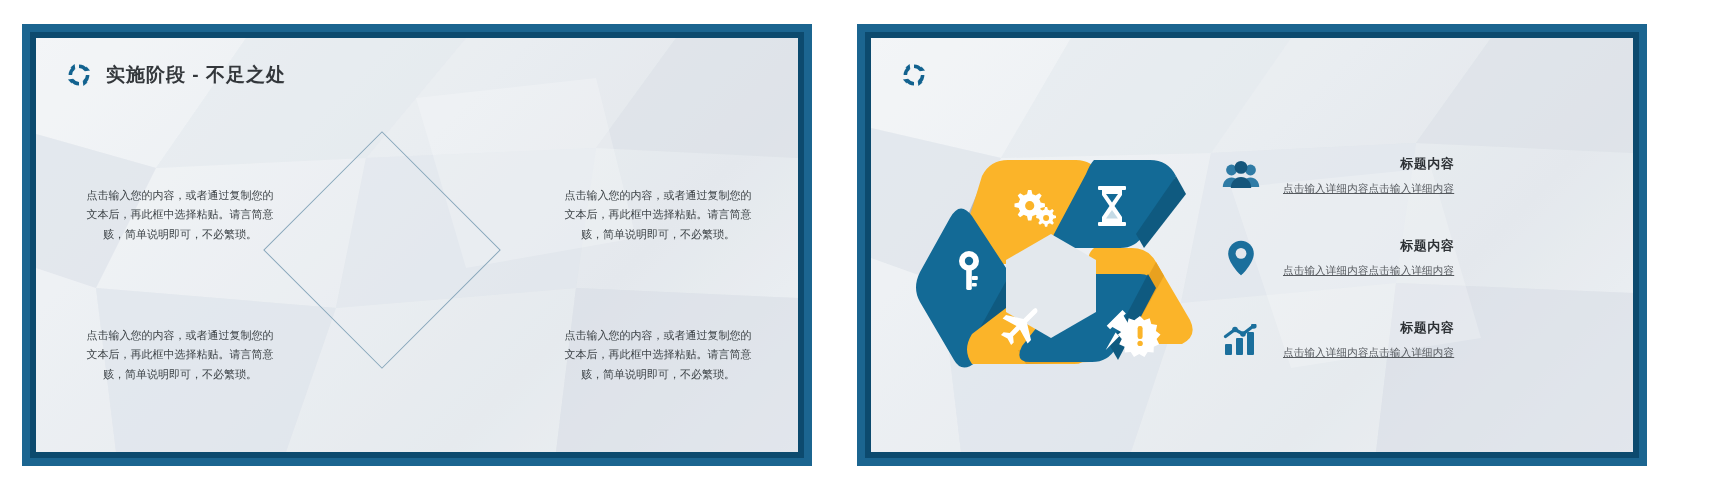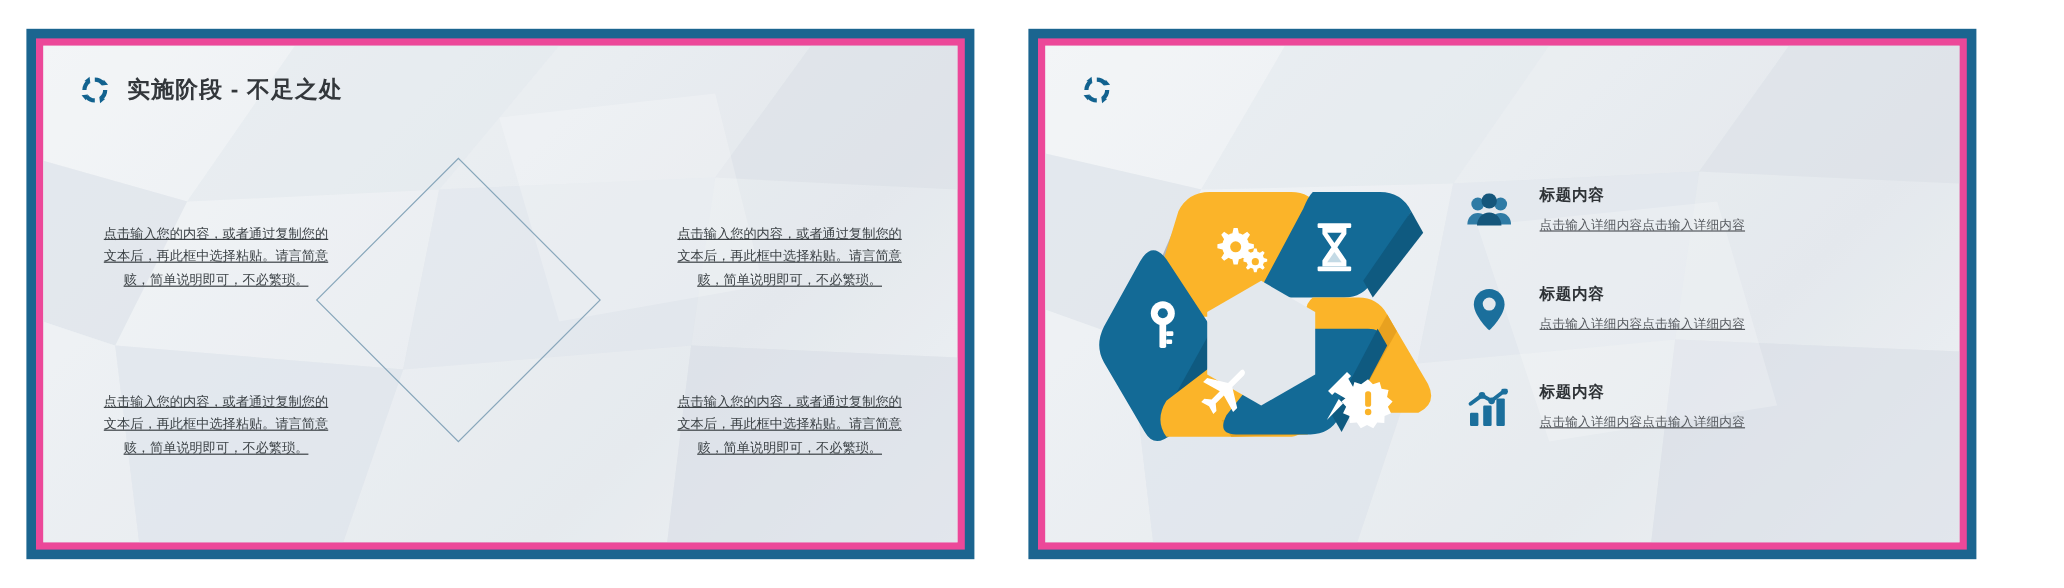--- a/index.html
+++ b/index.html
@@ -3,21 +3,21 @@
 <meta charset="utf-8">
 <style>
   html,body{margin:0;padding:0;background:#ffffff;}
   body{width:1720px;height:490px;font-family:"Liberation Sans","DejaVu Sans",sans-serif;overflow:hidden;}
 
   .deck{width:1720px;height:490px;display:flex;gap:0;}
 
   
   .slide{position:relative;width:790px;height:442px;margin:24px 0 24px 0;
          background:#1b6590;box-sizing:border-box;padding:8px;}
-  .slide-inner{position:relative;width:100%;height:100%;background:#ec4899;
+  .slide-inner{position:relative;width:100%;height:100%;background:#0c4a6e;
                box-sizing:border-box;padding:6px;}
   .canvas{position:relative;width:100%;height:100%;overflow:hidden;
           background:linear-gradient(135deg,#eef1f4 0%,#e3e8ed 42%,#dbe1e7 70%,#e9edf1 100%);}
   .gap{width:45px;height:490px;background:#ffffff;}
   .leftpad{width:22px;height:490px;background:#ffffff;}
 
   
   .poly{position:absolute;pointer-events:none;}
 
   
@@ -28,32 +28,32 @@
   
   .diamond{position:absolute;left:262px;top:128px;width:168px;height:168px;
            border:1px solid #88a7bb;transform:rotate(45deg);box-sizing:border-box;}
   .grid{position:absolute;left:283px;top:148px;width:196px;height:184px;
         display:grid;grid-template-columns:88px 88px;grid-template-rows:84px 84px;gap:10px 12px;}
   .cell{border-radius:12px;display:flex;align-items:center;justify-content:center;
         color:#ffffff;font-size:25px;font-weight:normal;letter-spacing:1px;}
   .cell.blue{background:#136a96;}
   .cell.orange{background:#fbb429;}
 
-  .txt{position:absolute;width:188px;font-size:11px;line-height:1.75;color:#3c4246;text-align:center;text-decoration:underline;}
+  .txt{position:absolute;width:188px;font-size:11px;line-height:1.75;color:#3c4246;text-align:center;}
   .txt-tl{left:50px;top:148px;}
   .txt-tr{left:528px;top:148px;}
   .txt-bl{left:50px;top:288px;}
   .txt-br{left:528px;top:288px;}
 
   
   .hexwrap{position:absolute;left:35px;top:100px;width:290px;height:250px;}
   .hexwrap svg{display:block;}
 
   
-  .list{position:absolute;left:350px;top:114px;width:330px;}
+  .list{position:absolute;left:350px;top:114px;width:330px;text-align:right;}
   .row{display:flex;align-items:flex-start;gap:22px;height:82px;}
   .row-ico{width:40px;height:40px;flex:0 0 auto;margin-top:4px;display:flex;align-items:center;justify-content:center;}
   .row-body{padding-top:2px;}
   .row-title{font-size:13px;font-weight:bold;color:#2e3236;letter-spacing:.5px;}
   .row-desc{font-size:10.5px;color:#55595e;margin-top:9px;letter-spacing:.2px;text-decoration:underline;}
 </style>
 </head>
 <body>
 
 <div class="deck">

